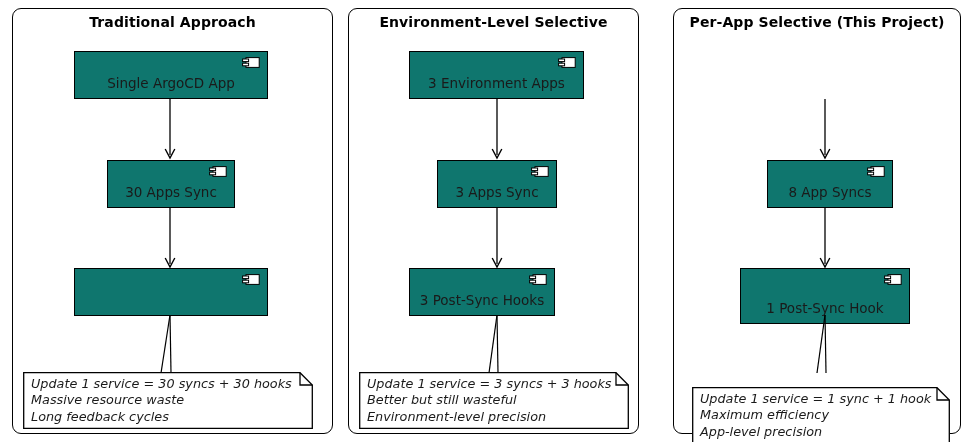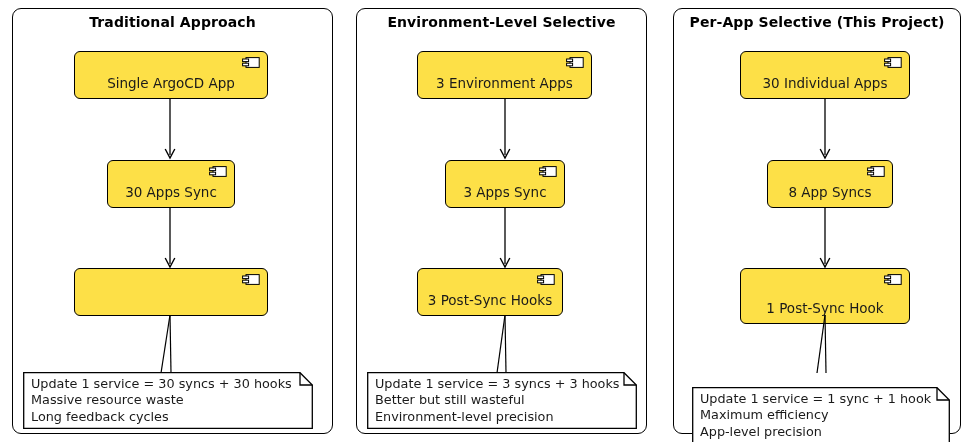--- a/index.html
+++ b/index.html
@@ -22,43 +22,43 @@
   .panel {
     position: absolute;
     top: 8px;
     height: 426px;
     border: 1.6px solid #000000;
     border-radius: 9px;
     background: #ffffff;
     box-sizing: border-box;
   }
   #panel-0 { left: 12px;  width: 321px; }
-  #panel-1 { left: 356px; width: 291px; }
+  #panel-1 { left: 348px; width: 291px; }
   #panel-2 { left: 673px; width: 288px; }
 
   .panel-title {
     position: absolute;
     left: 0;
     right: 0;
     top: 5px;
     text-align: center;
     font-size: 14px;
     font-weight: bold;
     color: #000000;
     letter-spacing: 0.1px;
     white-space: nowrap;
   }
 
   
   .component {
     position: absolute;
     box-sizing: border-box;
     border: 1.3px solid #000000;
-    border-radius: 6px;
-    background: #fde047;
+    border-radius: 0;
+    background: #0f766e;
   }
   .component-label {
     position: absolute;
     left: 0;
     right: 0;
     bottom: 7px;
     text-align: center;
     font-size: 13.5px;
     color: #1a1a1a;
     white-space: nowrap;
@@ -88,20 +88,21 @@
     top: 0;
   }
   .note-text {
     position: absolute;
     left: 8px;
     top: 4px;
     font-size: 12.8px;
     line-height: 16.4px;
     color: #1a1a1a;
     white-space: nowrap;
+    font-style: italic;
   }
   .note-line { display: block; }
 
   .note-link {
     position: absolute;
   }
 </style>
 </head>
 <body>
 
@@ -218,28 +219,20 @@
         <span class="note-line">Update 1 service = 3 syncs + 3 hooks</span>
         <span class="note-line">Better but still wasteful</span>
         <span class="note-line">Environment-level precision</span>
       </div>
     </div>
   </div>
 
   <div class="panel" id="panel-2">
     <div class="panel-title">Per-App Selective (This Project)</div>
 
-    <div class="component" style="left:66px; top:42px; width:170px; height:48px;">
-      <svg class="comp-icon" viewBox="0 0 18 11">
-        <rect x="4" y="0.6" width="13.2" height="9.8" fill="#ffffff" stroke="#000000" stroke-width="1"></rect>
-        <rect x="0.6" y="2" width="6" height="2.6" fill="#ffffff" stroke="#000000" stroke-width="1"></rect>
-        <rect x="0.6" y="6.2" width="6" height="2.6" fill="#ffffff" stroke="#000000" stroke-width="1"></rect>
-      </svg>
-      <div class="component-label">30 Individual Apps</div>
-    </div>
 
     <svg class="connector" style="left:144px; top:90px; width:14px; height:62px;" viewBox="0 0 14 62">
       <line x1="7" y1="0" x2="7" y2="56" stroke="#000000" stroke-width="1.3"></line>
       <polyline points="2.2,50 7,59 11.8,50" fill="none" stroke="#000000" stroke-width="1.4"></polyline>
     </svg>
 
     <div class="component" style="left:93px; top:151px; width:126px; height:48px;">
       <svg class="comp-icon" viewBox="0 0 18 11">
         <rect x="4" y="0.6" width="13.2" height="9.8" fill="#ffffff" stroke="#000000" stroke-width="1"></rect>
         <rect x="0.6" y="2" width="6" height="2.6" fill="#ffffff" stroke="#000000" stroke-width="1"></rect>

